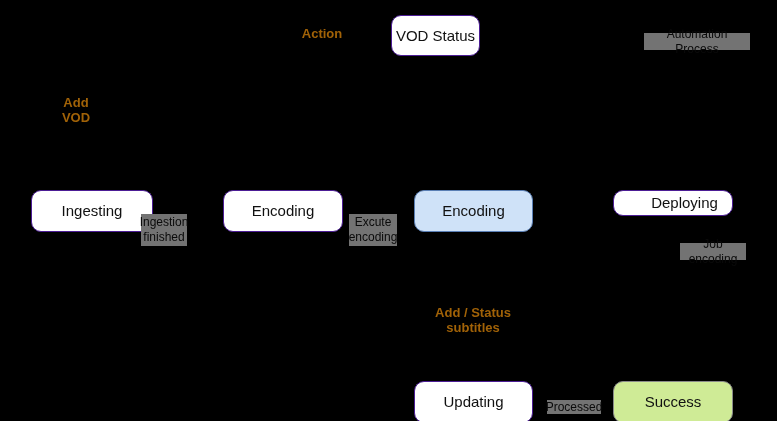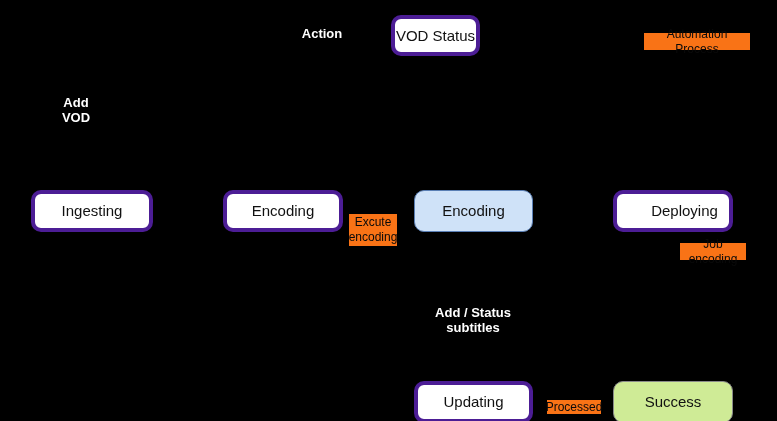--- a/index.html
+++ b/index.html
@@ -24,52 +24,52 @@
     box-sizing: border-box;
     border-radius: 10px;
     display: flex;
     align-items: center;
     justify-content: center;
     font-size: 15px;
     line-height: 1.2;
     color: #111111;
     text-align: center;
     background: #ffffff;
-    border: 4px solid #4c1d95;
+    border: 1px solid #4c1d95;
     white-space: nowrap;
   }
   .node.blue {
     background: #cfe2f8;
     border: 1px solid #5a7fb5;
   }
   .node.green {
     background: #cfeb96;
     border: 1px solid #8a8a8a;
   }
 
   
   .chip {
     position: absolute;
     box-sizing: border-box;
-    background: #f97316;
+    background: #737373;
     color: #0a0a0a;
     font-size: 12px;
     line-height: 15px;
     text-align: center;
     display: flex;
     align-items: center;
     justify-content: center;
     white-space: pre-line;
     padding: 1px 2px;
   }
 
   
   .caption {
     position: absolute;
-    color: #ffffff;
+    color: #a16207;
     font-weight: bold;
     font-size: 13px;
     line-height: 15px;
     text-align: center;
     white-space: pre-line;
   }
 </style>
 </head>
 <body>
 
@@ -79,30 +79,32 @@
 
   <div class="node" style="left:391px; top:15px; width:89px; height:41px;">VOD Status</div>
 
   <div class="chip" style="left:644px; top:33px; width:106px; height:17px;">Automation Process</div>
 
   <div class="caption" style="left:46px; top:95px; width:60px;">Add
 VOD</div>
 
   <div class="node" style="left:-1px; top:190px; width:122px; height:42px;margin-left:32px;">Ingesting</div>
 
+  <div class="chip" style="left:141px; top:214px; width:46px; height:32px;">Ingestion
+finished</div>
 
   <div class="node" style="left:223px; top:190px; width:120px; height:42px;">Encoding</div>
 
   <div class="chip" style="left:349px; top:214px; width:48px; height:32px;">Excute
 encoding</div>
 
   <div class="node blue" style="left:414px; top:190px; width:119px; height:42px;">Encoding</div>
 
 
-  <div class="node" style="left:613px; top:190px; width:120px; height:42px;padding-left:23px;">Deploying</div>
+  <div class="node" style="left:613px; top:190px; width:120px; height:26px;padding-left:23px;">Deploying</div>
 
   <div class="chip" style="left:680px; top:243px; width:66px; height:17px;">Job encoding</div>
 
   <div class="caption" style="left:413px; top:305px; width:120px;">Add / Status
 subtitles</div>
 
   <div class="node" style="left:414px; top:381px; width:119px; height:42px;">Updating</div>
 
   <div class="chip" style="left:547px; top:400px; width:54px; height:14px;">Processed</div>
 

